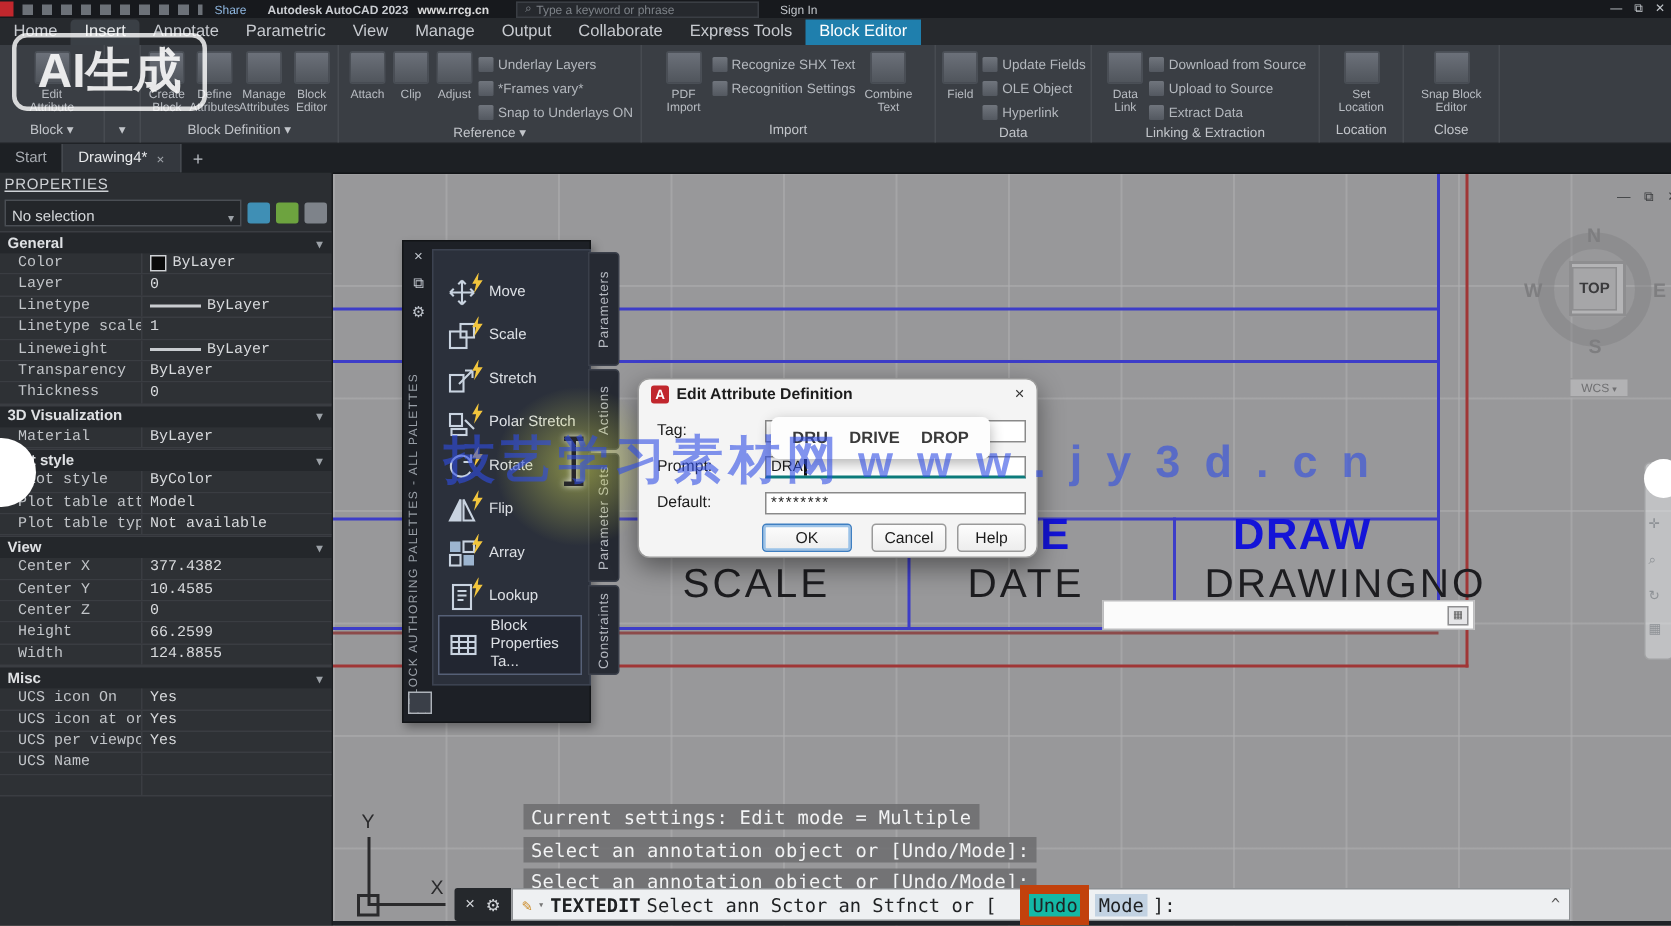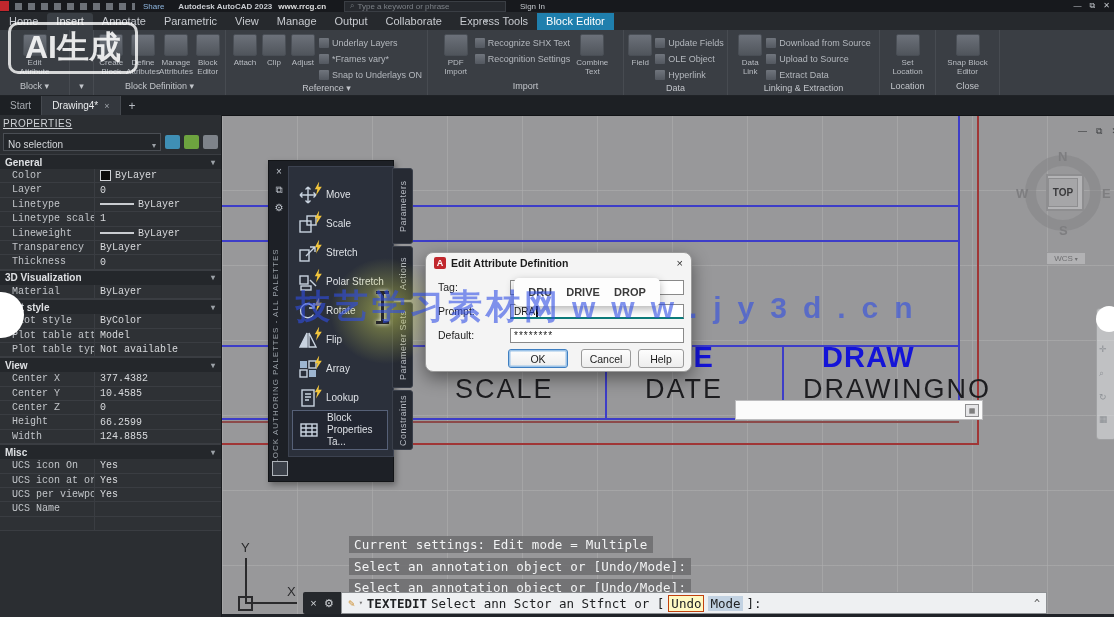--- a/index.html
+++ b/index.html
@@ -144,21 +144,21 @@
   .histline{display:table;background:rgba(108,108,110,.85);color:#f2f3f4;
     font:12.5px/17px "DejaVu Sans Mono",monospace;padding:0 5px;margin-bottom:4.5px;letter-spacing:.2px;}
   #cmd-dock{position:absolute;left:303px;top:592px;width:38px;height:22px;background:#25282c;z-index:6;
     border-radius:2px 0 0 2px;display:flex;align-items:center;justify-content:space-evenly;color:#d3d6da;font-size:11px;}
   #cmd-bar{position:absolute;left:341px;top:592px;width:706px;height:22px;background:#eef0f2;z-index:6;
     border:1px solid #8d9093;box-sizing:border-box;display:flex;align-items:center;padding:0 6px;gap:4px;
     font:12.5px "DejaVu Sans Mono",monospace;color:#202224;}
   #cmd-pencil{color:#cc8c2a;font-size:11px;}
   #cmd-caret-down{color:#777;font-size:7px;}
   .cmdname{font-weight:bold;}
-  .chip1{background:#fef9c3;border:1px solid #c2410c;padding:0 2px;}
+  .chip1{background:#14b8a6;border:6px solid #c2410c;padding:0 2px;margin-left:12px;}
   .chip2{background:#c2d2e2;padding:0 2px;}
   #cmd-up{margin-left:auto;color:#555;font-size:10px;}
   #bottomstrip{position:absolute;left:222px;bottom:0;right:0;height:3px;background:#202328;z-index:4;}
 
   
   #vc-ring{position:absolute;left:1025px;top:155px;width:76px;height:76px;border-radius:50%;z-index:1;
     border:11px solid rgba(128,128,130,.45);box-sizing:border-box;}
   .vc-letter{position:absolute;z-index:1;color:#7e7e80;font-size:13px;font-weight:bold;}
   #vc-top{position:absolute;left:1046px;top:174px;width:38px;height:37px;background:#b4b4b6;z-index:1;
     border:2px solid #8e8e90;box-sizing:border-box;display:flex;align-items:center;justify-content:flex-start;}

